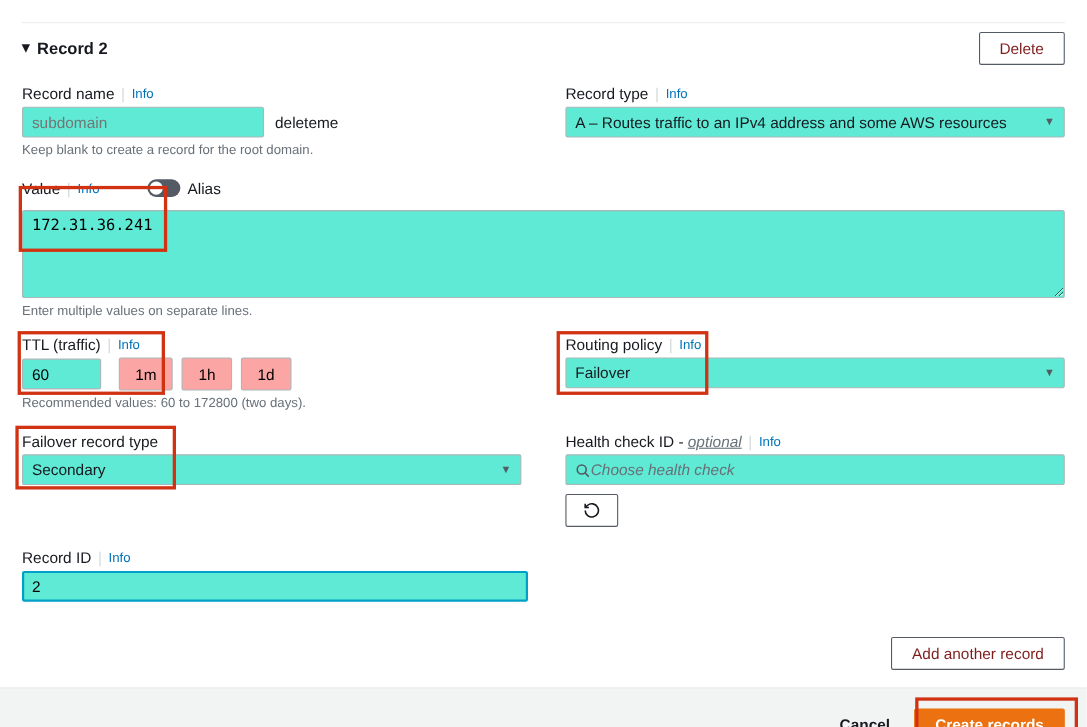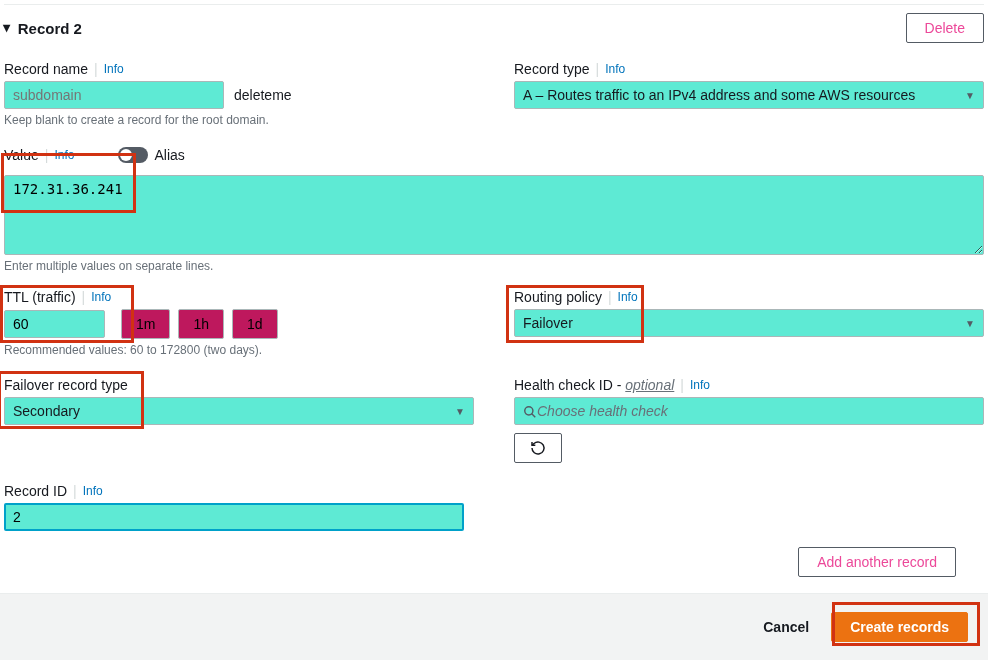--- a/index.html
+++ b/index.html
@@ -1,22 +1,22 @@
 <!DOCTYPE html>
 <html><head>
   <meta charset="utf-8">
   <style>
     * { box-sizing: border-box; margin: 0; padding: 0; }
     body { font-family: "Amazon Ember", "Helvetica Neue", Arial, sans-serif; font-size: 14px; color: #16191f; background: #fff; width: 988px; }
-    .container { padding: 4px; }
+    .container { padding: 20px; }
     .header-row { display: flex; justify-content: space-between; align-items: center; margin-bottom: 18px; border-top: 1px solid #eaeded; padding-top: 8px; }
     .header-title { display: flex; align-items: center; gap: 6px; }
     .caret { display:inline-block; transform: rotate(90deg); font-size:10px; }
     .header-title .title { font-size: 15px; font-weight: 700; }
-    .btn { background: #fff; border: 1px solid #545b64; color: #ec4899; padding: 6px 18px; font-size: 14px; border-radius: 2px; cursor: pointer; }
+    .btn { background: #fff; border: 1px solid #545b64; color: #7f1d1d; padding: 6px 18px; font-size: 14px; border-radius: 2px; cursor: pointer; }
     .btn.primary { background: #ec7211; border-color: #ec7211; color: #fff; font-weight: 700; }
     .btn.text { background: none; border: none; color: #16191f; padding: 6px 10px; font-weight: 700; }
     .columns { display: flex; gap: 40px; }
     .col { flex: 1; min-width: 0; }
     .field-row { margin-bottom: 6px; }
     .label-row { display: flex; align-items: center; gap: 6px; margin-bottom: 4px; }
     .label { font-size: 14px; color: #16191f; }
     .info-link { color: #0073bb; font-size: 12px; cursor: pointer; }
     .sep { color: #d5dbdb; }
     .optional { color: #687078; font-style: italic; text-decoration: underline; }
@@ -25,35 +25,35 @@
     .text-input.focus { border: 2px solid #00a1c9; padding: 4px 7px; }
     .row-inline { display: flex; align-items: center; gap: 10px; }
     .suffix { color: #16191f; }
     .textarea { height: 80px; resize: vertical; display: block; }
     .textarea-wrap { padding-top: 12px; }
     .select { display: flex; justify-content: space-between; align-items: center; }
     .select .sv { color: #16191f; }
     .select .caret-down { font-size: 10px; color: #545b64; }
     .input-grp { display: flex; gap: 16px; align-items: center; }
     .ttl-btns { display: flex; gap: 8px; }
-    .ttl-btn { border: 1px solid #aab7b8; border-radius: 2px; background: #be185d; padding: 6px 14px; font-size:14px; cursor: pointer; }
+    .ttl-btn { border: 1px solid #aab7b8; border-radius: 2px; background: #fca5a5; padding: 6px 14px; font-size:14px; cursor: pointer; }
     .toggle { width: 30px; height: 16px; border-radius: 10px; background: #545b64; position: relative; display: inline-block; }
     .toggle .knob { width: 12px; height: 12px; border-radius: 50%; background: #fff; position: absolute; top: 2px; left: 2px; }
     .alias-row { display: flex; gap: 44px; }
     .alias-lbl { display: flex; align-items: center; gap: 6px; }
     .highlight { border: 3px solid #d13212; position:absolute; pointer-events:none; }
     .full-rel { position: relative; }
     .search-wrap { display: flex; align-items: flex-end; gap: 0; color: #687078; }
     .refresh-btn { border: 1px solid #545b64; border-radius: 2px; width: 48px; height: 30px; display:flex; align-items:center; justify-content:center; margin-top:8px; cursor:pointer; }
-    .footer1 { display: flex; justify-content: flex-end; padding: 12px 32px 16px; align-items: center; }
+    .footer1 { display: flex; justify-content: flex-end; padding: 12px 20px 16px; align-items: center; }
     .footer2 { display: flex; justify-content: flex-end; align-items:center; gap: 12px; padding: 18px 20px; background: #f2f3f3; border-top: 1px solid #eaeded; position: relative; }
     .record-id-input { width: 460px; display:block; }
     .placeholder { color: #687078; font-style: italic; }
     .subdomain-input { width: 220px; }
-    .ttl-input { width: 101px; }
+    .ttl-input { width: 72px; }
     input { font-family: inherit; }
   </style>
 </head>
 <body>
 
 <div class="container">
   <div class="header-row">
     <div class="header-title">
       <span class="caret">▶</span>
       <span class="title">Record 2</span>

